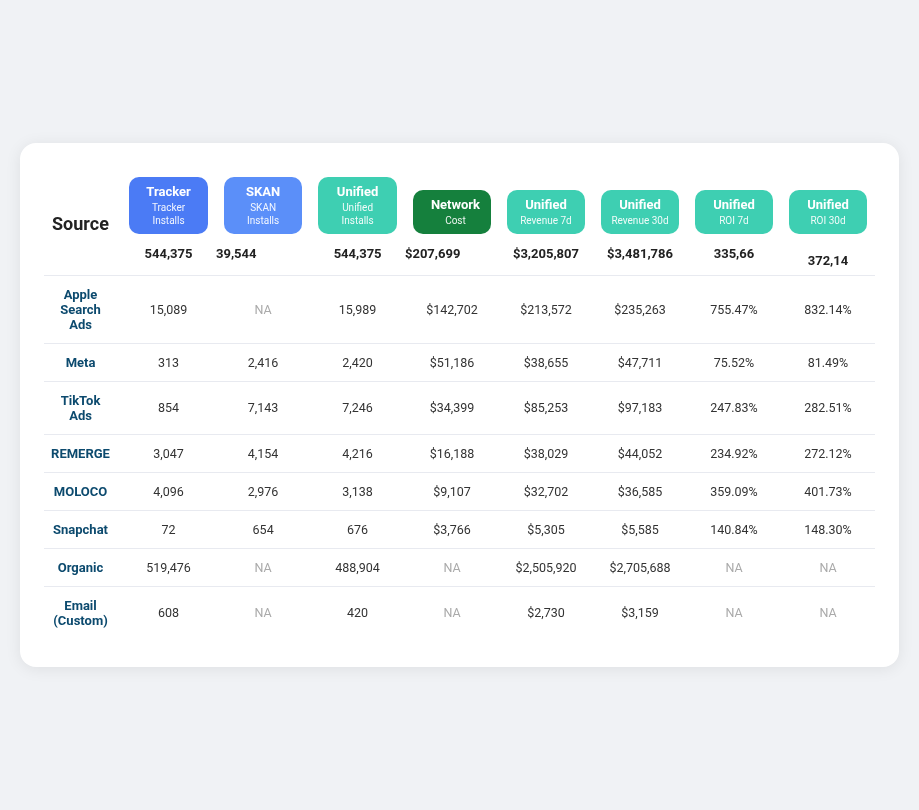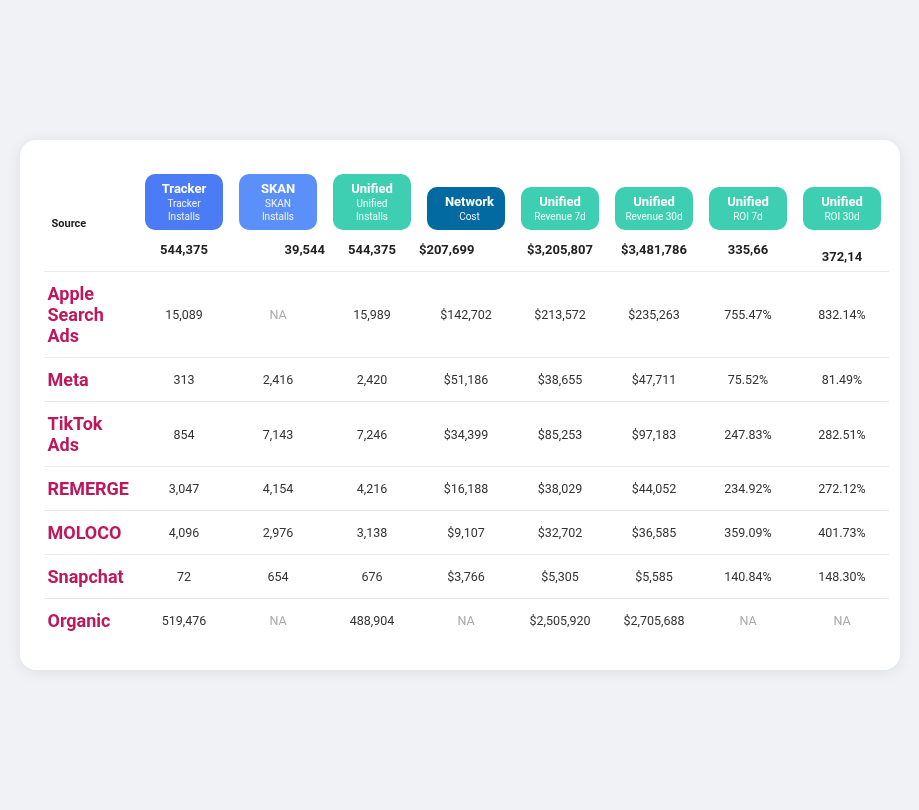--- a/index.html
+++ b/index.html
@@ -56,48 +56,48 @@
       font-weight: 700;
     }
     .col-header-badge .sub-label {
       font-size: 10px;
       font-weight: 400;
       opacity: 0.92;
     }
     .badge-tracker { background: #4B7BF5; }
     .badge-skan { background: #5B8FF9; }
     .badge-unified-green { background: #3ECFB2; }
-    .badge-network { background: #0369a1; padding-left: 17px; }
+    .badge-network { background: #15803d; padding-left: 17px; }
     .badge-unified-teal { background: #3ECFB2; }
     .badge-unified-teal2 { background: #3ECFB2; }
     .badge-unified-teal3 { background: #3ECFB2; }
     .badge-unified-teal4 { background: #3ECFB2; }
 
     th.source-header {
       text-align: left;
-      font-size: 11px;
+      font-size: 18px;
       font-weight: 700;
       color: #222;
       vertical-align: bottom;
       padding-bottom: 12px;
     }
     tbody tr {
       border-top: 1px solid #e8eaf0;
     }
     tbody tr td {
       padding: 11px 8px;
       text-align: center;
       color: #333;
       font-size: 12.5px;
     }
     tbody tr td:first-child {
-      text-align: left;
+      text-align: center;
       font-weight: 700;
-      color: #be185d;
-      font-size: 18px;
+      color: #0c4a6e;
+      font-size: 13px;
       padding-left: 4px;
     }
   </style>
 </head>
 <body>
 
 <div class="card">
   <table>
     <thead>
       <tr id="header-badges-row">
@@ -133,21 +133,21 @@
             </div></th>
           <th><div class="col-header-badge badge-unified-teal4">
               <span class="main-label">Unified</span>
               <span class="sub-label">ROI 30d</span>
             </div></th>
         </tr>
       <tr id="totals-row-header">
         <td></td>
 
       <td style="text-align: center; font-weight: 700; color: rgb(34, 34, 34); font-size: 13px; padding-top: 8px; padding-bottom: 14px;">544,375</td>
-          <td style="text-align: right; font-weight: 700; color: rgb(34, 34, 34); font-size: 13px; padding-top: 8px; padding-bottom: 14px;">39,544</td>
+          <td style="text-align: left; font-weight: 700; color: rgb(34, 34, 34); font-size: 13px; padding-top: 8px; padding-bottom: 14px;">39,544</td>
           <td style="text-align: center; font-weight: 700; color: rgb(34, 34, 34); font-size: 13px; padding-top: 8px; padding-bottom: 14px;">544,375</td>
           <td style="text-align: left; font-weight: 700; color: rgb(34, 34, 34); font-size: 13px; padding-top: 8px; padding-bottom: 14px;">$207,699</td>
           <td style="text-align: center; font-weight: 700; color: rgb(34, 34, 34); font-size: 13px; padding-top: 8px; padding-bottom: 14px;">$3,205,807</td>
           <td style="text-align: center; font-weight: 700; color: rgb(34, 34, 34); font-size: 13px; padding-top: 8px; padding-bottom: 14px;">$3,481,786</td>
           <td style="text-align: center; font-weight: 700; color: rgb(34, 34, 34); font-size: 13px; padding-top: 8px; padding-bottom: 14px;">335,66</td>
           <td style="text-align: center; font-weight: 700; color: rgb(34, 34, 34); font-size: 13px; padding-top: 8px; padding-bottom: 0;">372,14</td>
         </tr>
     </thead>
     <tbody id="table-body">
     <tr>
@@ -220,15 +220,26 @@
           <td>Organic</td>
           <td>519,476</td>
           <td style="color: rgb(170, 170, 170);">NA</td>
           <td>488,904</td>
           <td style="color: rgb(170, 170, 170);">NA</td>
           <td>$2,505,920</td>
           <td>$2,705,688</td>
           <td style="color: rgb(170, 170, 170);">NA</td>
           <td style="color: rgb(170, 170, 170);">NA</td>
         </tr>
+        <tr>
+          <td>Email (Custom)</td>
+          <td>608</td>
+          <td style="color: rgb(170, 170, 170);">NA</td>
+          <td>420</td>
+          <td style="color: rgb(170, 170, 170);">NA</td>
+          <td>$2,730</td>
+          <td>$3,159</td>
+          <td style="color: rgb(170, 170, 170);">NA</td>
+          <td style="color: rgb(170, 170, 170);">NA</td>
+        </tr>
       </tbody>
   </table>
 </div>
 
 </body></html>

